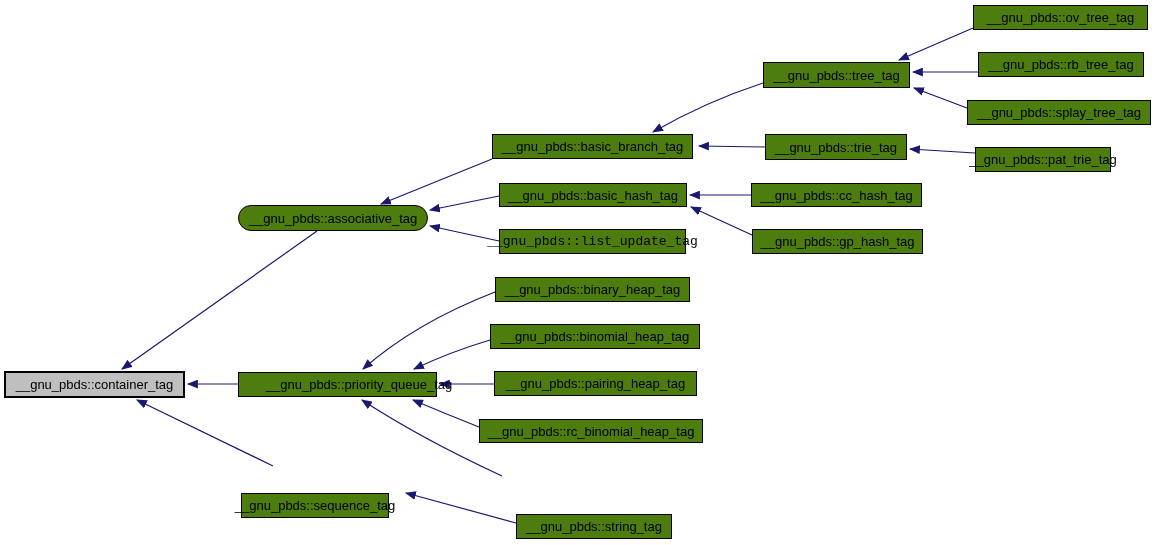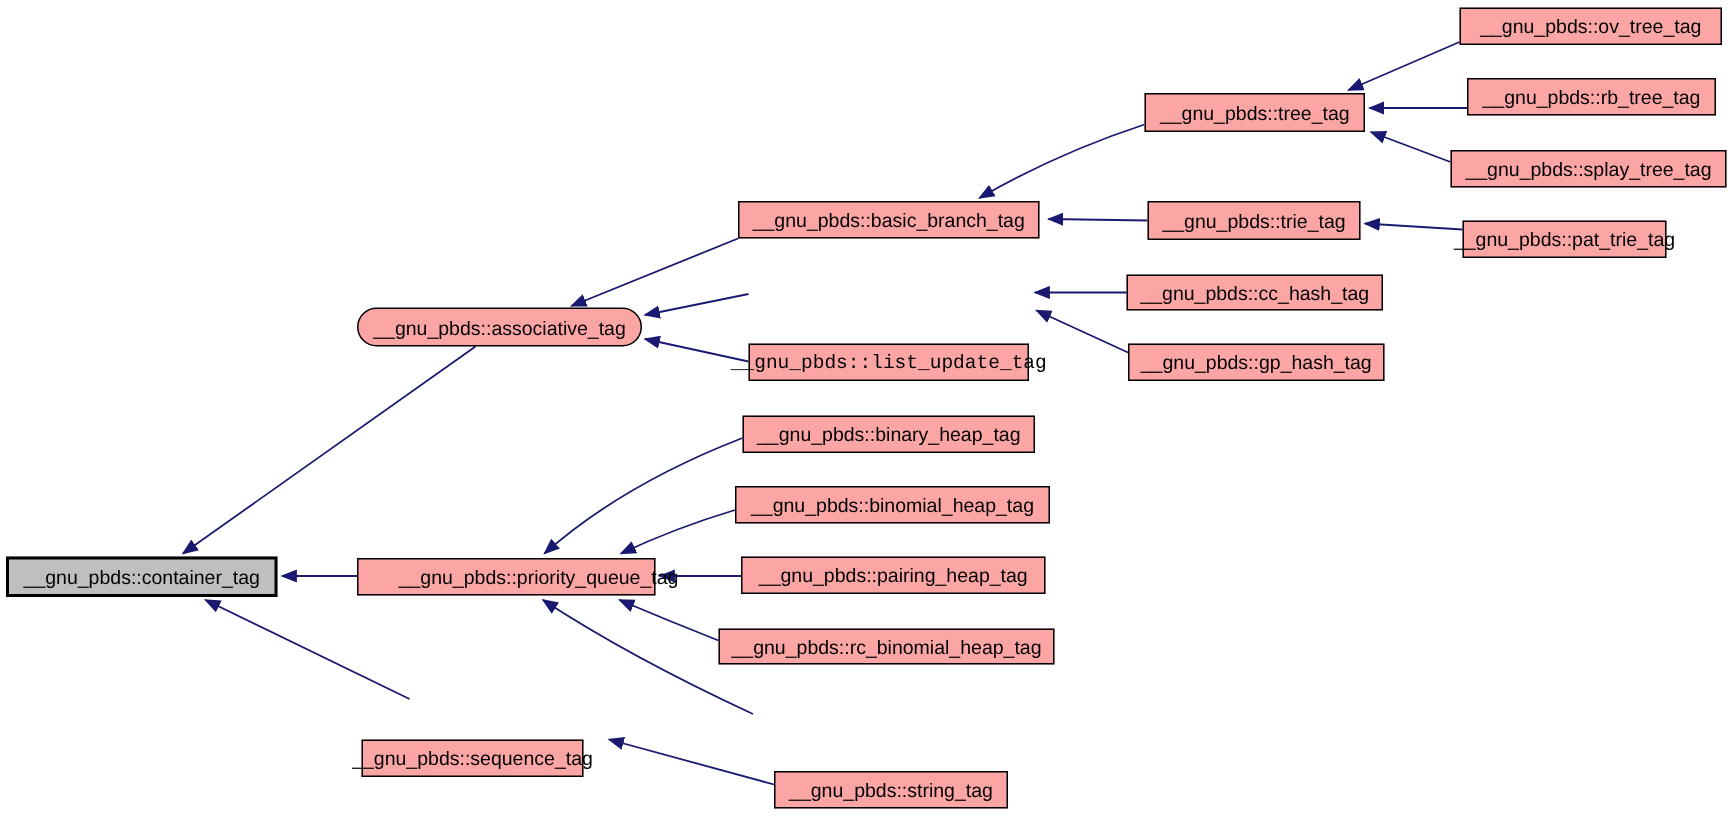--- a/index.html
+++ b/index.html
@@ -13,21 +13,21 @@
   }
   #edges {
     position: absolute;
     left: 0; top: 0;
     width: 1155px; height: 545px;
   }
   .node {
     position: absolute;
     box-sizing: border-box;
     border: 1px solid #000000;
-    background: #fca5a5;
+    background: #4d7c0f;
     color: #000000;
     font-size: 13px;
     line-height: 1;
     display: flex;
     align-items: center;
     justify-content: center;
     white-space: nowrap;
     cursor: pointer;
     z-index: 2;
   }
@@ -72,20 +72,21 @@
     <path class="edge" d="M479,427 Q446,414 413,400" marker-end="url(#arrow)"></path>
     <path class="edge" d="M502,476 Q420,438 362,400" marker-end="url(#arrow)"></path>
     <path class="edge" d="M516,523 L406,493" marker-end="url(#arrow)"></path>
   </svg>
 
   <div class="node highlight" style="left:4px;   top:371px; width:181px; height:27px;">__gnu_pbds::container_tag</div>
   <div class="node" style="left:238px; top:205px; width:190px; height:26px;border-radius:13px;">__gnu_pbds::associative_tag</div>
   <div class="node" style="left:241px; top:493px; width:148px; height:25px;">__gnu_pbds::sequence_tag</div>
   <div class="node" style="left:238px; top:372px; width:199px; height:25px;padding-left:43px;">__gnu_pbds::priority_queue_tag</div>
   <div class="node" style="left:492px; top:134px; width:201px; height:25px;">__gnu_pbds::basic_branch_tag</div>
+  <div class="node" style="left:499px; top:183px; width:188px; height:24px;">__gnu_pbds::basic_hash_tag</div>
   <div class="node" style="left:499px; top:229px; width:187px; height:25px;font-family:Liberation Mono, monospace;">__gnu_pbds::list_update_tag</div>
   <div class="node" style="left:763px; top:62px;  width:147px; height:26px;">__gnu_pbds::tree_tag</div>
   <div class="node" style="left:765px; top:134px; width:142px; height:26px;">__gnu_pbds::trie_tag</div>
   <div class="node" style="left:973px; top:5px;   width:175px; height:25px;">__gnu_pbds::ov_tree_tag</div>
   <div class="node" style="left:978px; top:52px;  width:166px; height:25px;">__gnu_pbds::rb_tree_tag</div>
   <div class="node" style="left:967px; top:100px; width:184px; height:25px;">__gnu_pbds::splay_tree_tag</div>
   <div class="node" style="left:975px; top:147px; width:136px; height:25px;">__gnu_pbds::pat_trie_tag</div>
   <div class="node" style="left:751px; top:183px; width:171px; height:24px;">__gnu_pbds::cc_hash_tag</div>
   <div class="node" style="left:752px; top:229px; width:171px; height:25px;">__gnu_pbds::gp_hash_tag</div>
   <div class="node" style="left:495px; top:277px; width:195px; height:25px;">__gnu_pbds::binary_heap_tag</div>

